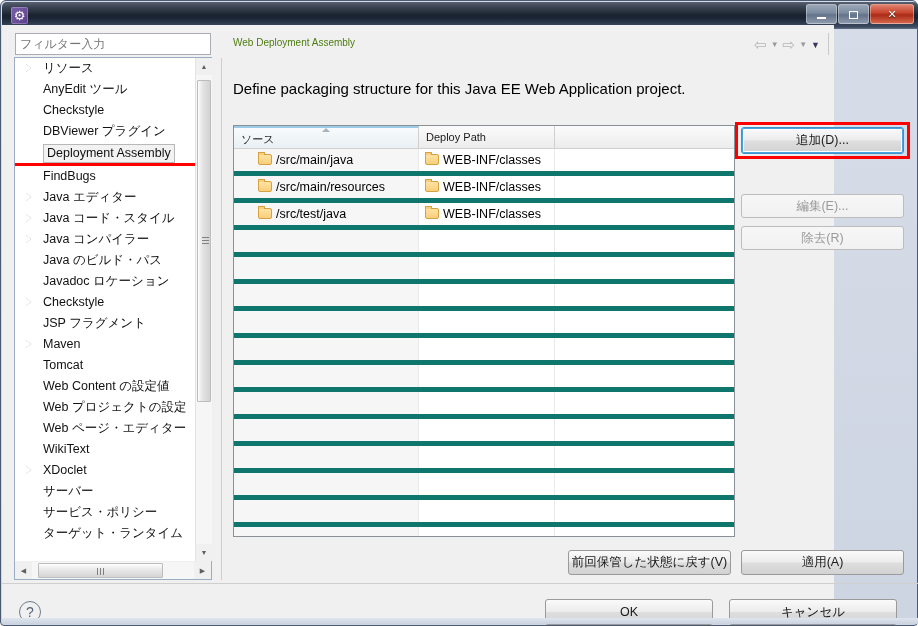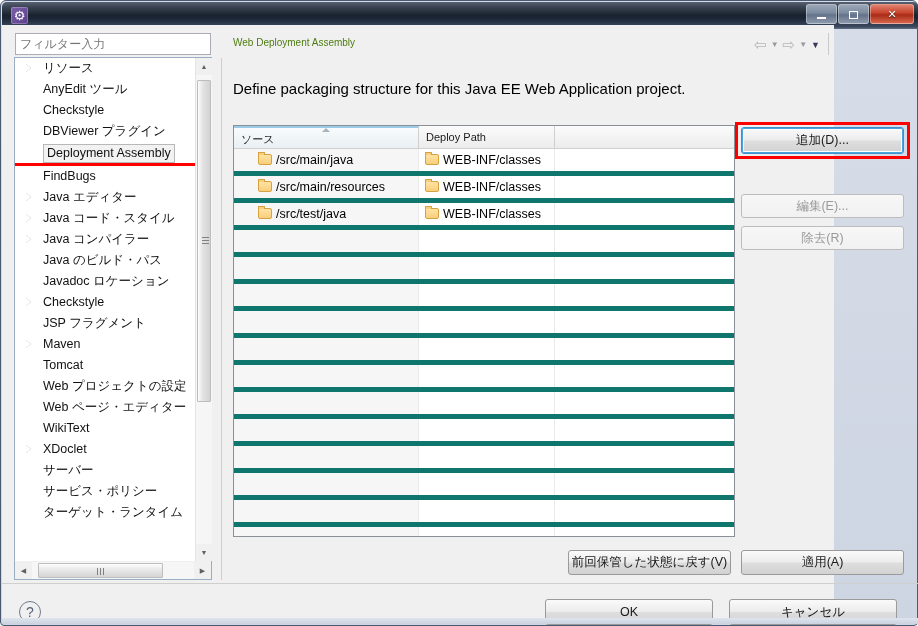--- a/index.html
+++ b/index.html
@@ -443,20 +443,21 @@
         <div class="tree-item"><span class="lbl">FindBugs</span></div>
         <div class="tree-item"><span class="arrow"></span><span class="lbl">Java エディター</span></div>
         <div class="tree-item"><span class="arrow"></span><span class="lbl">Java コード・スタイル</span></div>
         <div class="tree-item"><span class="arrow"></span><span class="lbl">Java コンパイラー</span></div>
         <div class="tree-item"><span class="lbl">Java のビルド・パス</span></div>
         <div class="tree-item"><span class="lbl">Javadoc ロケーション</span></div>
         <div class="tree-item"><span class="arrow"></span><span class="lbl">Checkstyle</span></div>
         <div class="tree-item"><span class="lbl">JSP フラグメント</span></div>
         <div class="tree-item"><span class="arrow"></span><span class="lbl">Maven</span></div>
         <div class="tree-item"><span class="lbl">Tomcat</span></div>
+        <div class="tree-item"><span class="lbl">Web Content の設定値</span></div>
         <div class="tree-item"><span class="lbl">Web プロジェクトの設定</span></div>
         <div class="tree-item"><span class="lbl">Web ページ・エディター</span></div>
         <div class="tree-item"><span class="lbl">WikiText</span></div>
         <div class="tree-item"><span class="arrow"></span><span class="lbl">XDoclet</span></div>
         <div class="tree-item"><span class="lbl">サーバー</span></div>
         <div class="tree-item"><span class="lbl">サービス・ポリシー</span></div>
         <div class="tree-item"><span class="lbl">ターゲット・ランタイム</span></div>
       </div>
     <div id="tree-border"></div>
 

